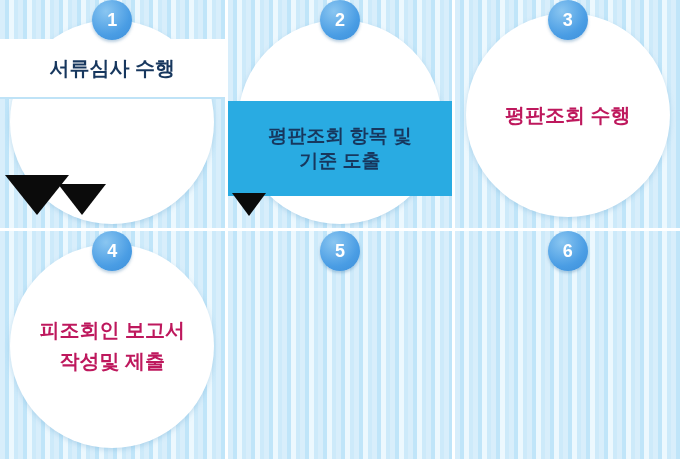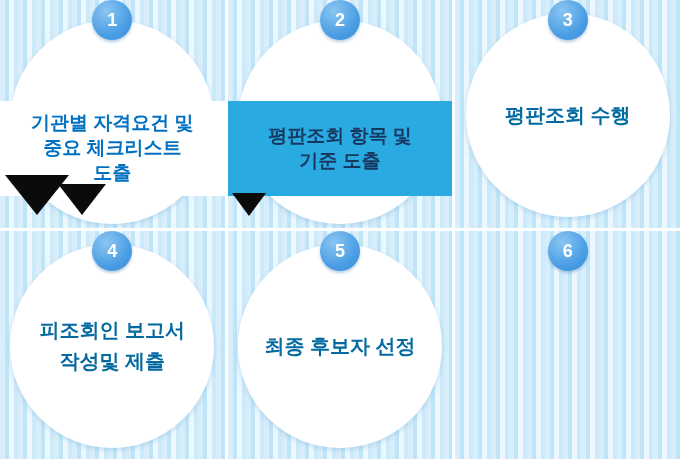--- a/index.html
+++ b/index.html
@@ -41,21 +41,21 @@
     text-align: center;
     z-index: 1;
     box-shadow: 0 2px 5px rgba(110, 170, 210, 0.35);
   }
   .circle-mid  { top: 13px; }
   .circle-low  { top: 20px; }
 
   .circle-label {
     font-size: 20px;
     font-weight: bold;
-    color: #0369a1;
+    color: #be185d;
     white-space: pre-line;
     line-height: 1.55;
     padding: 0 14px;
   }
 
   .badge {
     position: absolute;
     top: 0;
     left: 50%;
     transform: translateX(-50%);
@@ -140,23 +140,21 @@
     border-top: 23px solid #0b0b0b;
   }
 </style>
 </head>
 <body>
 
 <div class="stage">
 
   <div class="cell">
     <div class="big-circle circle-low"></div>
-    <div class="panel-detail detail-white">기관별 자격요건 및
-중요 체크리스트
-도출</div>
+    <div class="panel-title">서류심사 수행</div>
     <div class="tri tri-big"></div>
     <div class="tri tri-mid"></div>
     <div class="badge">
       <span>1</span>
     </div>
   </div>
 
   <div class="cell">
     <div class="big-circle circle-low"></div>
     <div class="panel-detail detail-blue">평판조회 항목 및
@@ -180,23 +178,20 @@
     <div class="big-circle circle-mid">
       <div class="circle-label">피조회인  보고서
 작성및 제출</div>
     </div>
     <div class="badge">
       <span>4</span>
     </div>
   </div>
 
   <div class="cell">
-    <div class="big-circle circle-mid">
-      <div class="circle-label">최종 후보자 선정</div>
-    </div>
     <div class="badge">
       <span>5</span>
     </div>
   </div>
 
   <div class="cell">
     <div class="badge">
       <span>6</span>
     </div>
   </div>

